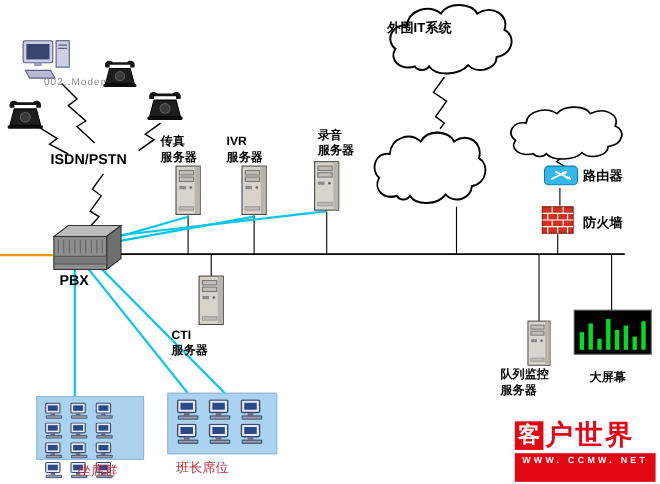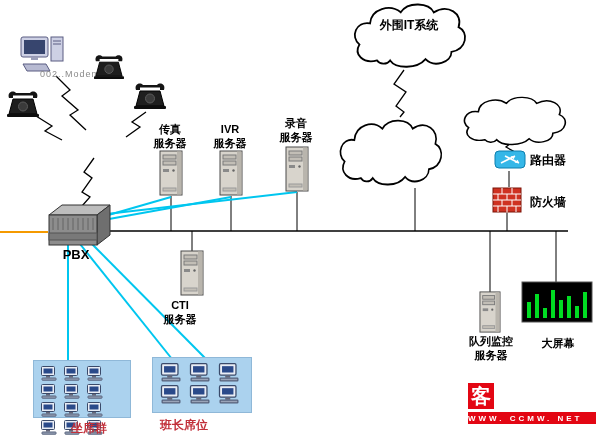--- a/index.html
+++ b/index.html
@@ -1,34 +1,34 @@
 <!DOCTYPE html>
 <html><head>
 <meta charset="utf-8">
 <style>
   body{margin:0}
   .stage{position:relative;width:600px;height:440px;background:#fff;overflow:hidden;
          font-family:"Liberation Sans","DejaVu Sans",sans-serif;color:#000}
   .abs{position:absolute}
-  .lbl{position:absolute;font-weight:bold;font-size:11px;line-height:1.3;text-align:center}
+  .lbl{position:absolute;font-weight:bold;font-size:11px;line-height:1.3;text-align:left}
   .lbl .ln{display:block}
   .fs12{font-size:12px}.fs13{font-size:13px}
   .side{text-align:left;white-space:nowrap}
   .modem{position:absolute;font-size:9px;color:#8a8a8a;letter-spacing:1px}
   .grp{position:absolute;background:#abd2ee;box-sizing:border-box;display:flex;flex-wrap:wrap;
        align-content:flex-start;gap:3px 5px;padding:5px 6px;border:1px solid #8fb8d8}
   .ws{width:18px;height:15px;flex:0 0 auto}
   .ws2{width:24px;height:19px;flex:0 0 auto}
-  .grp-label{position:absolute;font-weight:bold;font-size:12px;color:#c2303a}
+  .grp-label{position:absolute;font-weight:normal;font-size:12px;color:#c2303a}
   .logo{position:absolute;left:468px;top:383px;width:128px}
   .logo-row{display:flex;align-items:flex-end}
   .logo-first{background:#e30613;color:#fff;font-size:20px;font-weight:bold;line-height:1;padding:3px 3px;margin-right:2px}
   .logo-rest{color:#e30613;font-size:25px;font-weight:bold;line-height:1;letter-spacing:2px}
   .logo-url{margin-top:3px;background:#e30613;color:#fff;font-size:8px;letter-spacing:3px;
-            padding:2px 0 1px;font-weight:bold}
+            text-align:center;padding:2px 0 15px;font-weight:bold}
 </style>
 </head>
 <body>
 
 <div class="stage">
 
   <svg width="0" height="0" style="position:absolute">
     <defs>
       <symbol id="sym-server" viewBox="0 0 24 46">
         <rect x="1" y="1" width="22" height="44" fill="#d8d4cc" stroke="#4a4a4a"></rect>
@@ -102,30 +102,31 @@
   <svg class="abs" style="left:92px;top:50px;z-index:2" width="34" height="30">
       <use href="#sym-phone"></use>
     </svg>
   <svg class="abs" style="left:5px;top:86px;z-index:2" width="36" height="32">
       <use href="#sym-phone"></use>
     </svg>
   <svg class="abs" style="left:132px;top:78px;z-index:2" width="36" height="32">
       <use href="#sym-phone"></use>
     </svg>
 
+  <div class="lbl fs13" style="left:46px;top:137px;width:90px;z-index:3">ISDN/PSTN</div>
 
   <div class="lbl" style="left:146px;top:122px;width:48px;z-index:3">
     <span class="ln">传真</span>
     <span class="ln">服务器</span>
   </div>
   <div class="lbl" style="left:206px;top:122px;width:48px;z-index:3">
     <span class="ln">IVR</span>
     <span class="ln">服务器</span>
   </div>
-  <div class="lbl" style="left:272px;top:116px;width:48px;z-index:3">
+  <div class="lbl" style="left:289px;top:116px;width:48px;z-index:3">
     <span class="ln">录音</span>
     <span class="ln">服务器</span>
   </div>
 
   <svg class="abs" style="left:159px;top:150px;z-index:2" width="24" height="46">
       <use href="#sym-server"></use>
     </svg>
   <svg class="abs" style="left:219px;top:150px;z-index:2" width="24" height="46">
       <use href="#sym-server"></use>
     </svg>
@@ -280,17 +281,18 @@
       </svg>
     <svg class="ws2">
         <use href="#sym-pc"></use>
       </svg>
   </div>
   <div class="grp-label" style="left:160px;top:417px;z-index:3">班长席位</div>
 
   <div class="logo" style="z-index:3">
     <div class="logo-row">
       <span class="logo-first">客</span>
+      <span class="logo-rest">户世界</span>
     </div>
     <div class="logo-url">WWW. CCMW. NET</div>
   </div>
 
 </div>
 
 </body></html>

